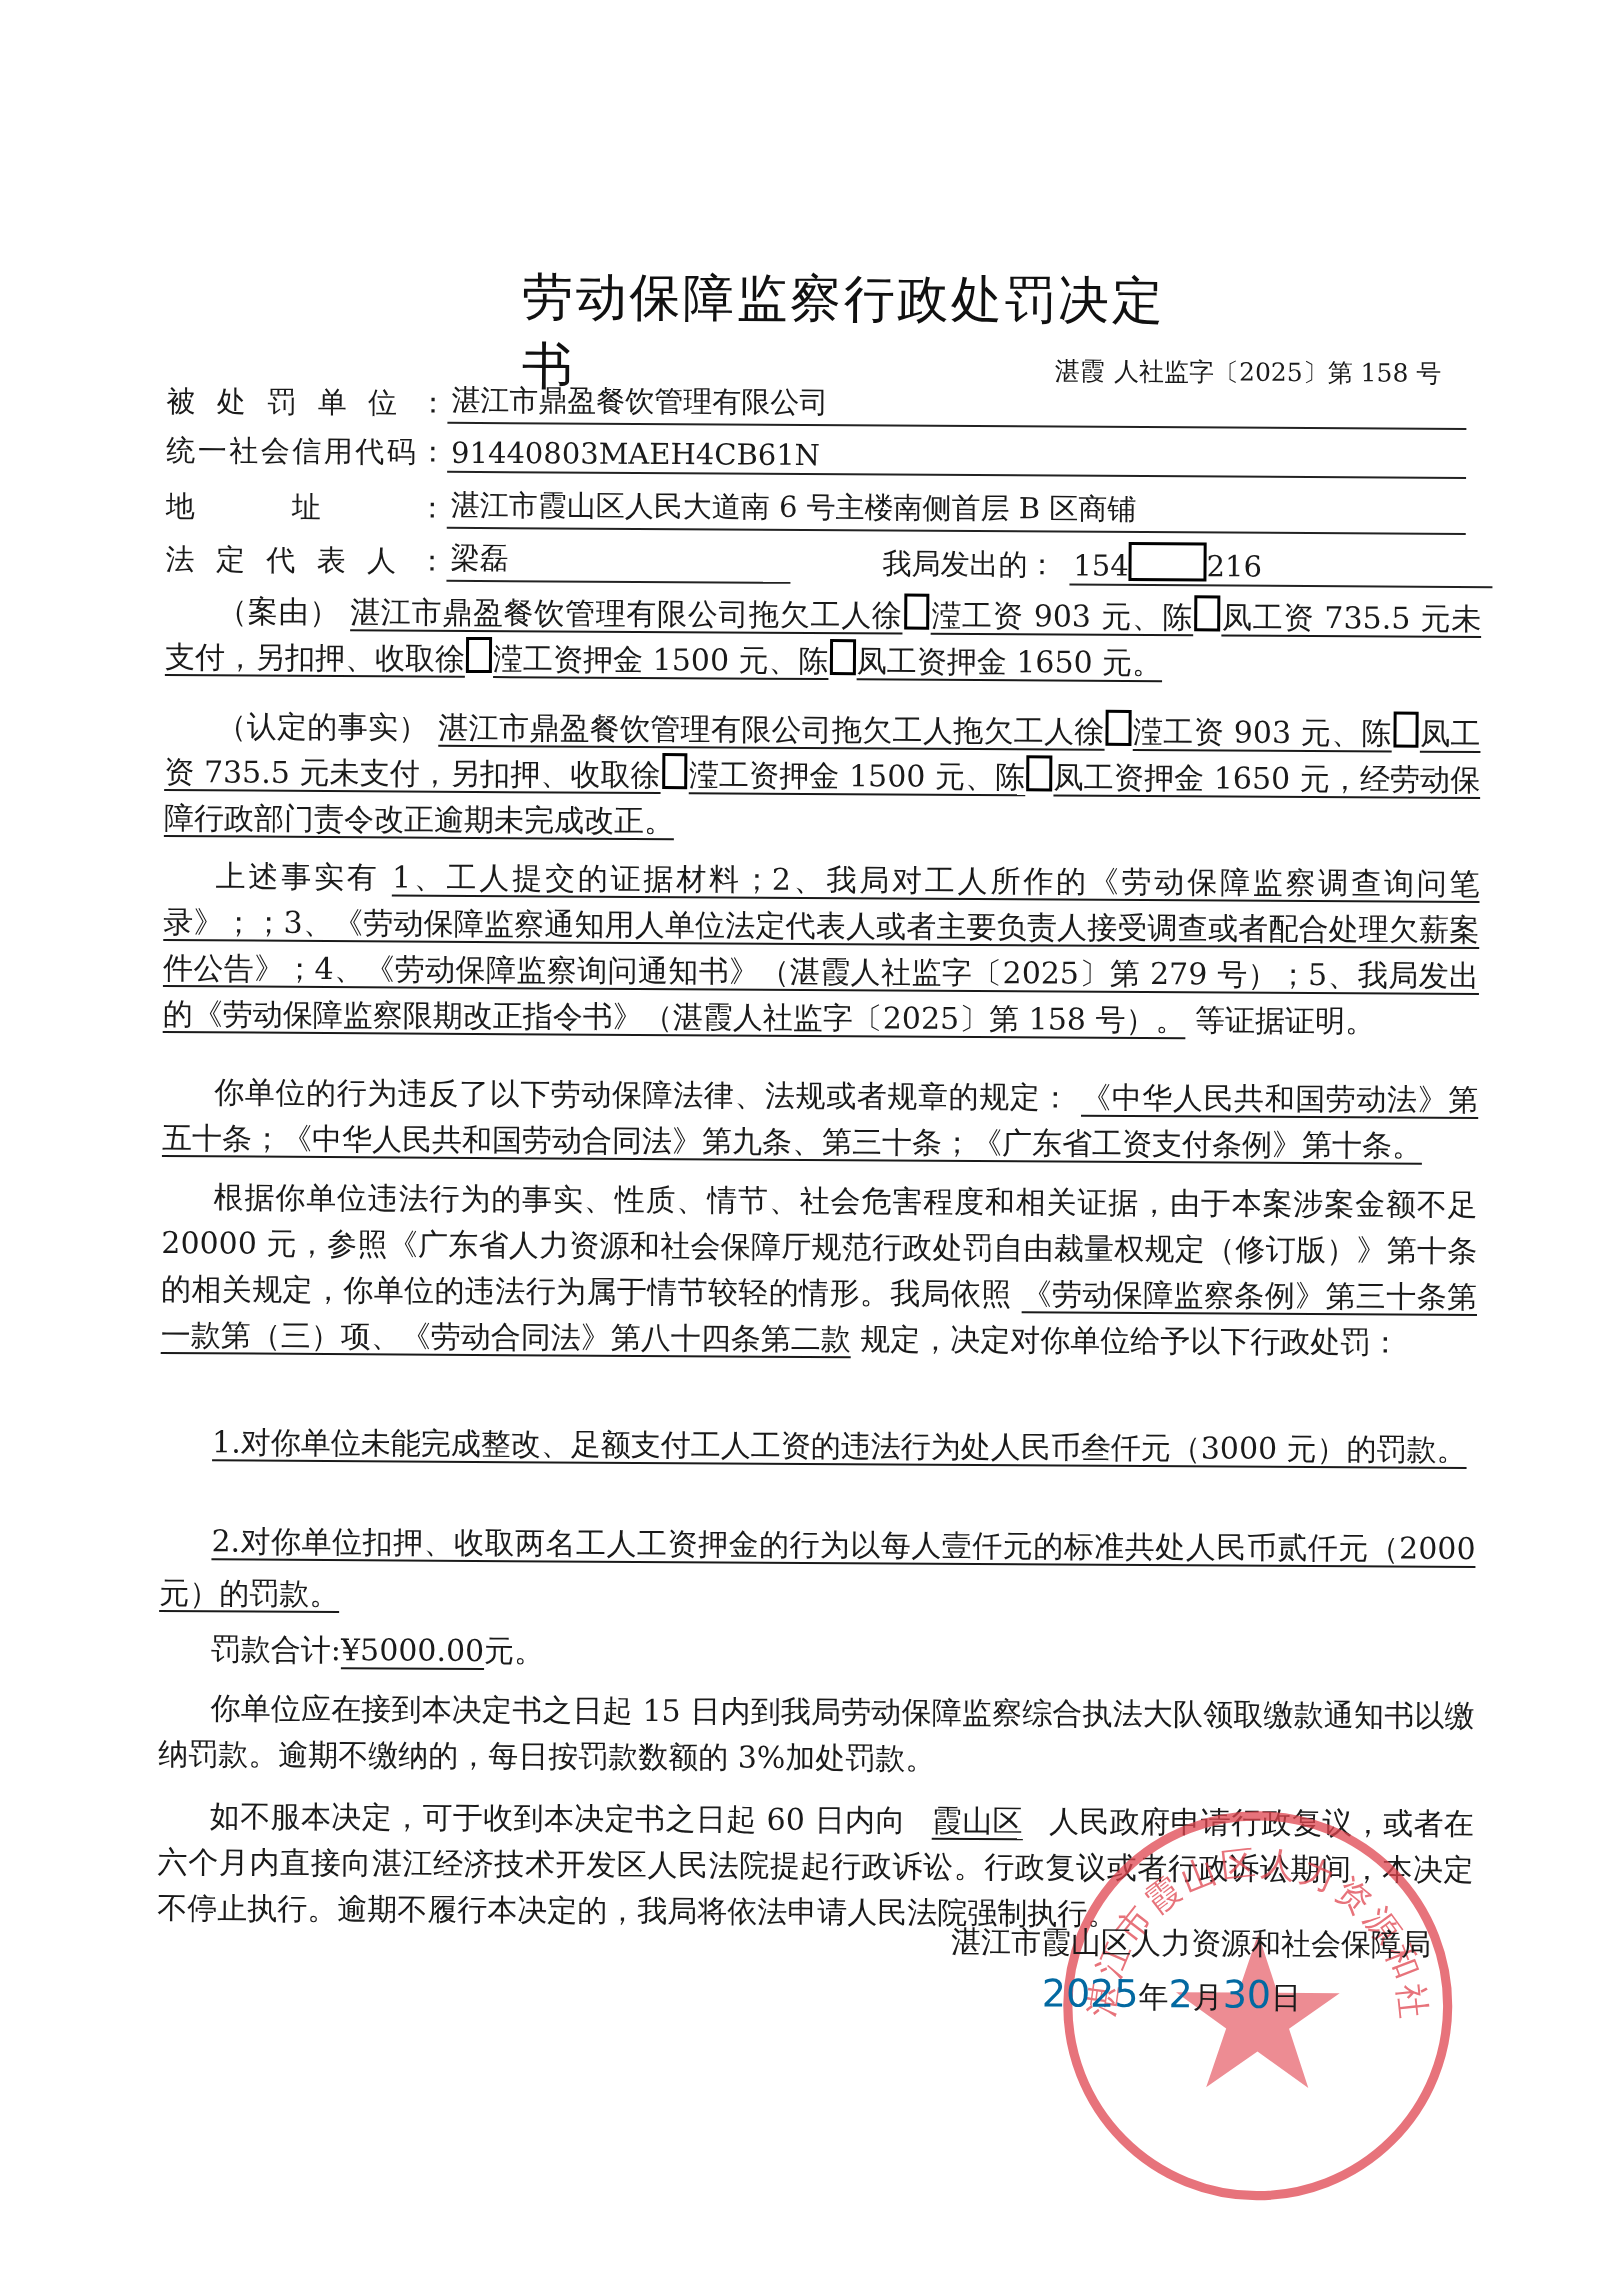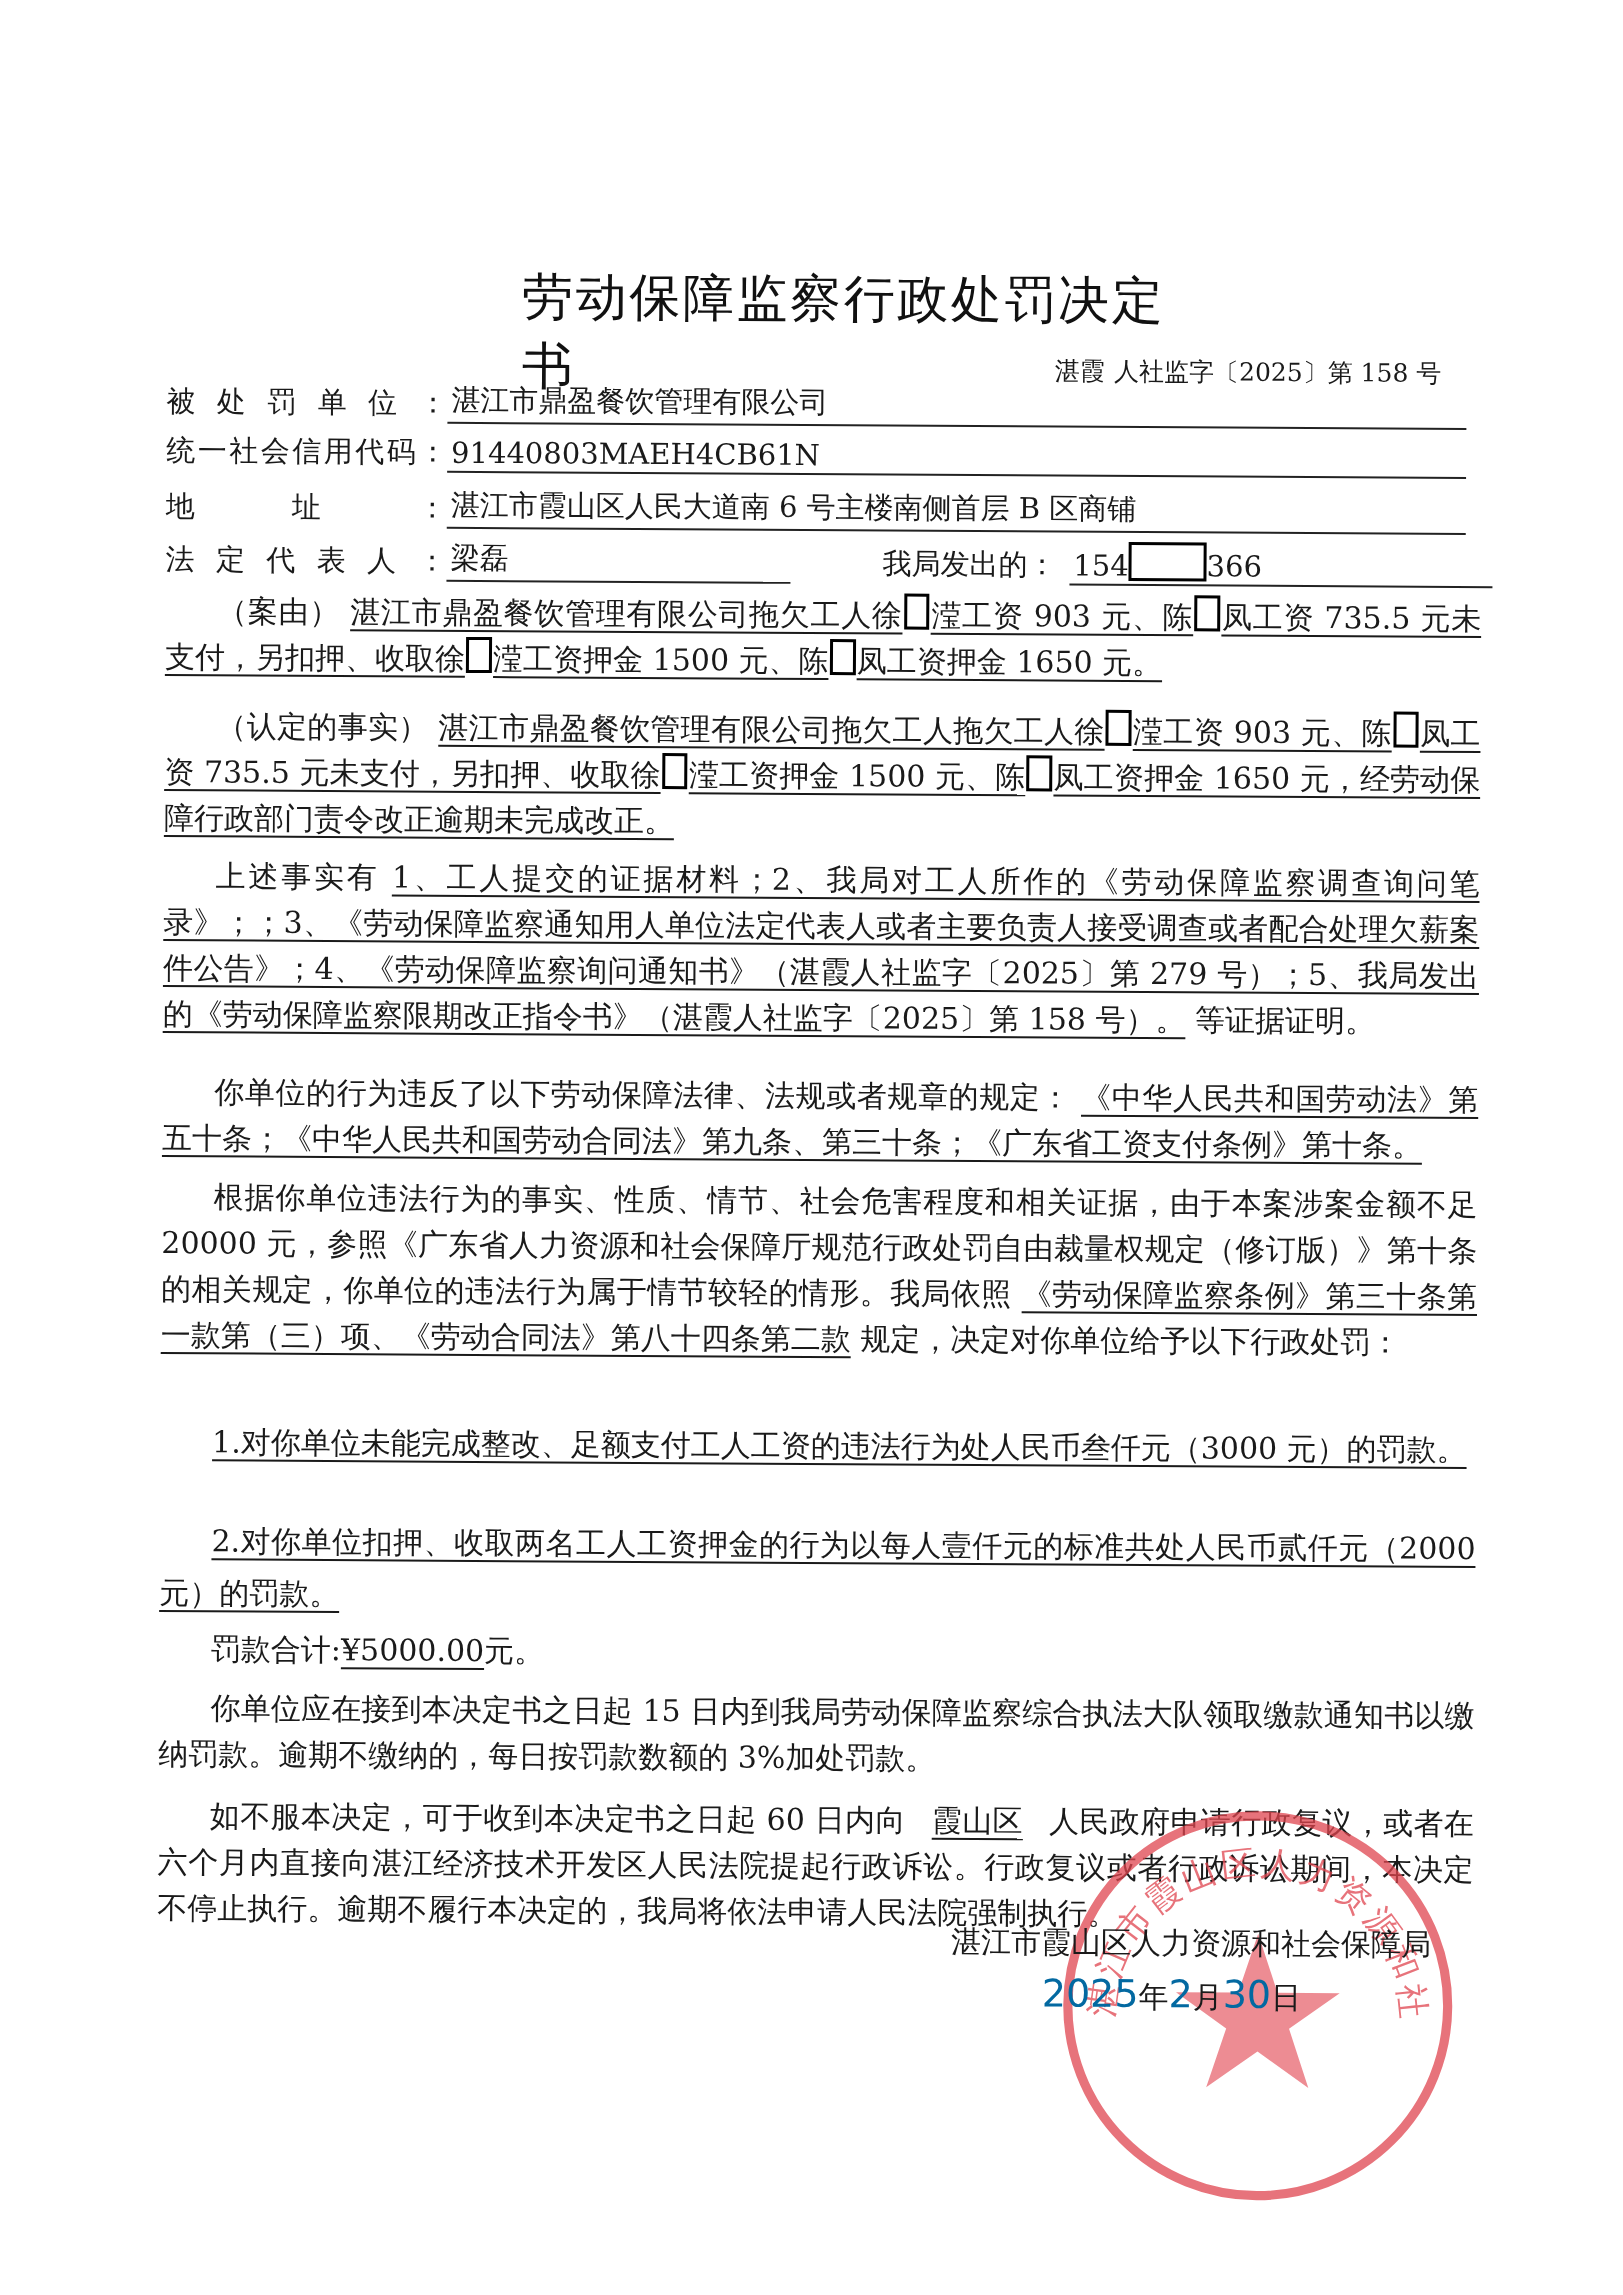--- a/index.html
+++ b/index.html
@@ -53,21 +53,21 @@
   <div class="row" style="top:488px;">
     <span class="lbl">地址：</span>
     <span class="val" style="width:1015px;">湛江市霞山区人民大道南 6 号主楼南侧首层 B 区商铺</span>
   </div>
 
   <div class="row" style="top:540px;">
     <span class="lbl">法定代表人：</span>
     <span class="val" style="width:340px;">梁磊</span>
     <span style="display:inline-block; width:92px;"></span>
     <span>我局发出的：</span>
-    <span class="val" style="width:419px; margin-left:13px;"><span>154</span><span class="redact-phone"></span><span>366</span></span>
+    <span class="val" style="width:419px; margin-left:13px;"><span>154</span><span class="redact-phone"></span><span>216</span></span>
   </div>
 
   <div class="para ind" style="top:592px;">
     <span>（案由）</span>
     <span class="ul"><span>湛江市鼎盈餐饮管理有限公司拖欠工人徐</span><span class="redact"></span><span>滢工资 903 元、陈</span><span class="redact"></span><span>凤工资 735.5 元未支付，另扣押、收取徐</span><span class="redact"></span><span>滢工资押金 1500 元、陈</span><span class="redact"></span><span>凤工资押金 1650 元。</span></span>
   </div>
 
   <div class="para ind" style="top:707px;">
     <span>（认定的事实）</span>
     <span class="ul"><span>湛江市鼎盈餐饮管理有限公司拖欠工人拖欠工人徐</span><span class="redact"></span><span>滢工资 903 元、陈</span><span class="redact"></span><span>凤工资 735.5 元未支付，另扣押、收取徐</span><span class="redact"></span><span>滢工资押金 1500 元、陈</span><span class="redact"></span><span>凤工资押金 1650 元，经劳动保障行政部门责令改正逾期未完成改正。</span></span>

